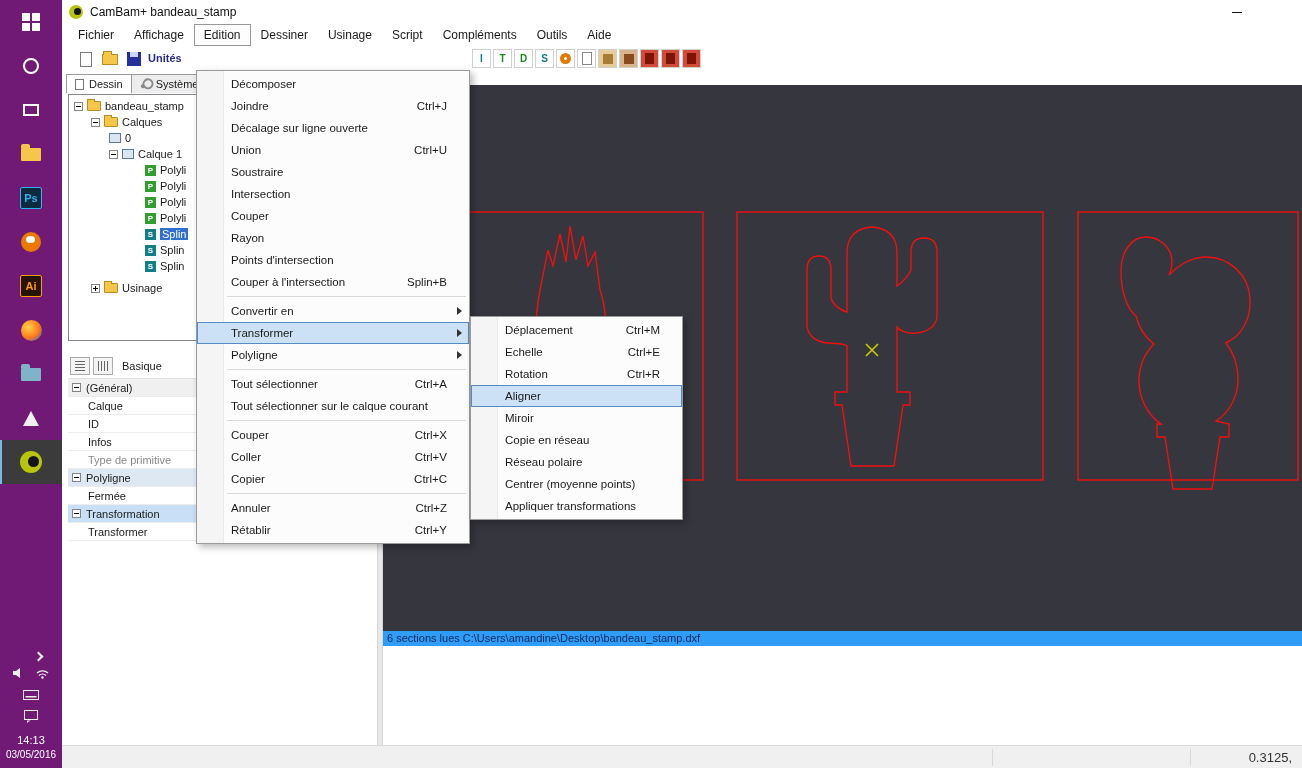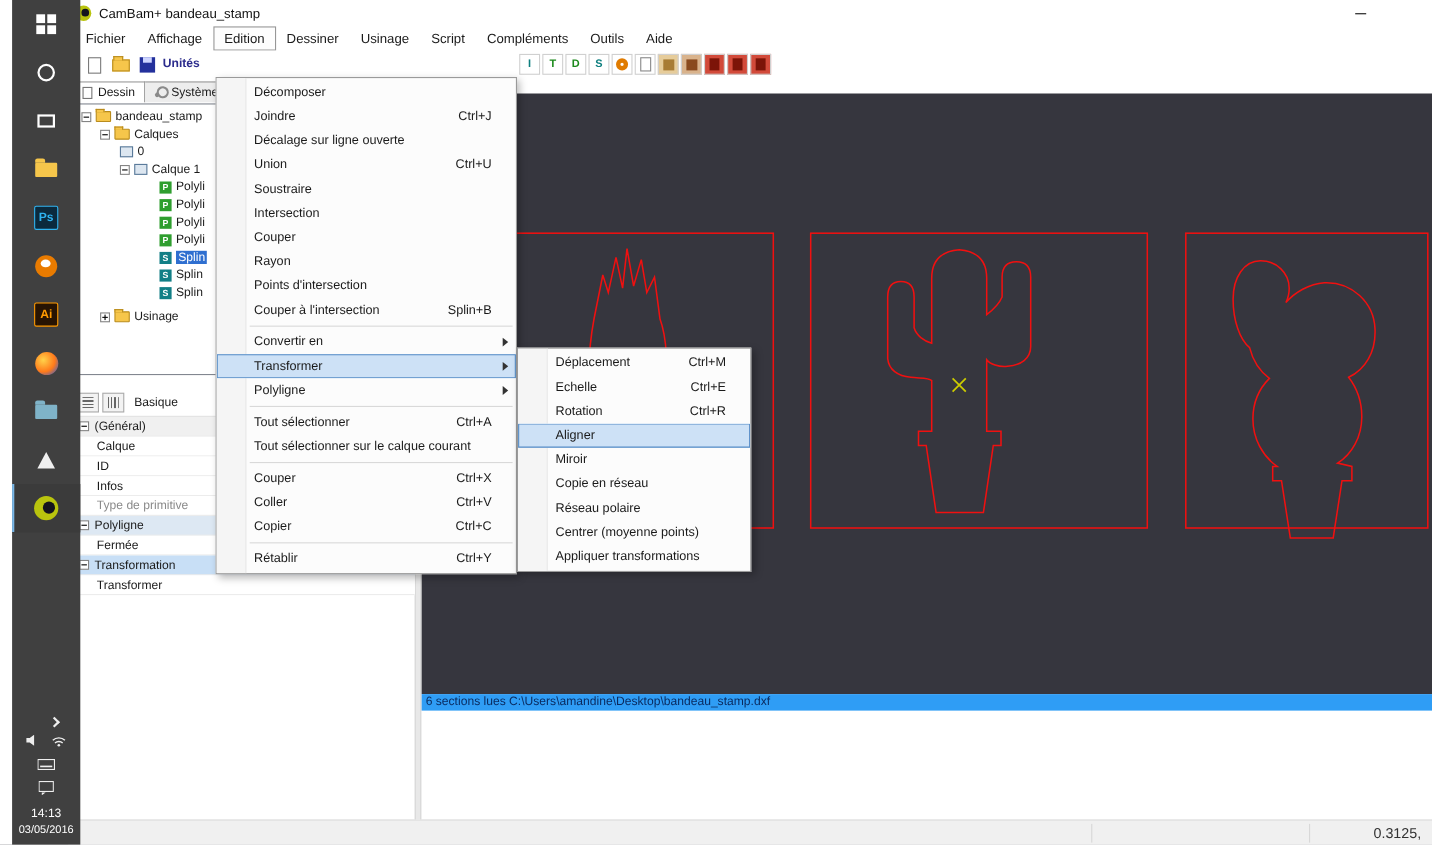--- a/index.html
+++ b/index.html
@@ -1,20 +1,20 @@
 <!DOCTYPE html>
 <html><head>
 <meta charset="utf-8">
 <style>
   * { margin:0; padding:0; box-sizing:border-box; }
   html,body { width:1302px; height:768px; overflow:hidden; }
   body { font-family:"Liberation Sans", sans-serif; background:#ffffff; position:relative; font-size:12px; color:#1a1a1a; }
 
   
-  .taskbar { position:absolute; left:11px; top:0; width:62px; height:768px; background:#404040; z-index:30; }
+  .taskbar { position:absolute; left:0; top:0; width:62px; height:768px; background:#701a75; z-index:30; }
   .tb-stack { position:absolute; left:0; top:0; width:62px; }
   .tb-icon { width:62px; height:44px; display:flex; align-items:center; justify-content:center; position:relative; }
   .tb-icon.active { background:#3b3b3b; box-shadow:inset 2px 0 0 #7ab8e8; }
   .win-logo { width:18px; height:18px; display:grid; grid-template-columns:1fr 1fr; grid-template-rows:1fr 1fr; gap:2px; }
   .win-logo i { background:#fff; }
   .ring { width:16px; height:16px; border:2px solid #fff; border-radius:50%; }
   .taskview { width:16px; height:12px; border:2px solid #fff; position:relative; background:transparent; }
   .folder-ic { width:20px; height:13px; background:#f6c64b; border-radius:1px; position:relative; }
   .folder-ic::before { content:""; position:absolute; top:-4px; left:0; width:9px; height:4px; background:#f6c64b; border-radius:2px 2px 0 0; }
   .folder-ic.teal { background:#7fb3c8; } .folder-ic.teal::before { background:#7fb3c8; }
@@ -458,20 +458,24 @@
   <div class="mi">
       <span class="ml">Coller</span>
       <span class="ms">Ctrl+V</span>
     </div>
   <div class="mi">
       <span class="ml">Copier</span>
       <span class="ms">Ctrl+C</span>
     </div>
   <div class="msep"></div>
   <div class="mi">
+      <span class="ml">Annuler</span>
+      <span class="ms">Ctrl+Z</span>
+    </div>
+  <div class="mi">
       <span class="ml">Rétablir</span>
       <span class="ms">Ctrl+Y</span>
     </div>
 </div>
 
 <div class="menu" id="transformer-submenu">
   <div class="mi">
       <span class="ml">Déplacement</span>
       <span class="ms">Ctrl+M</span>
     </div>

